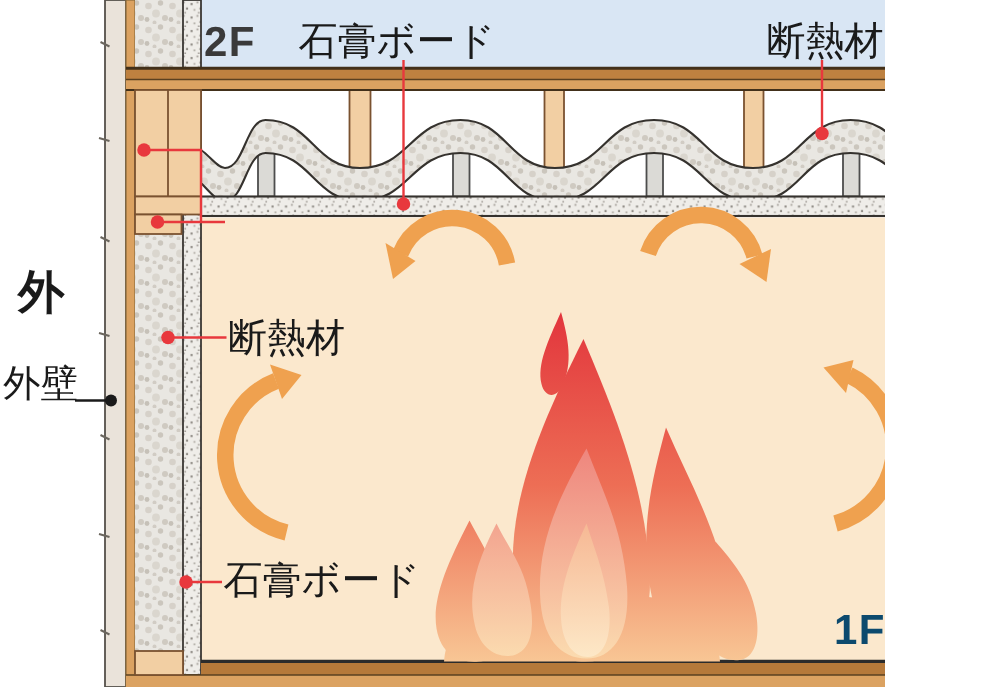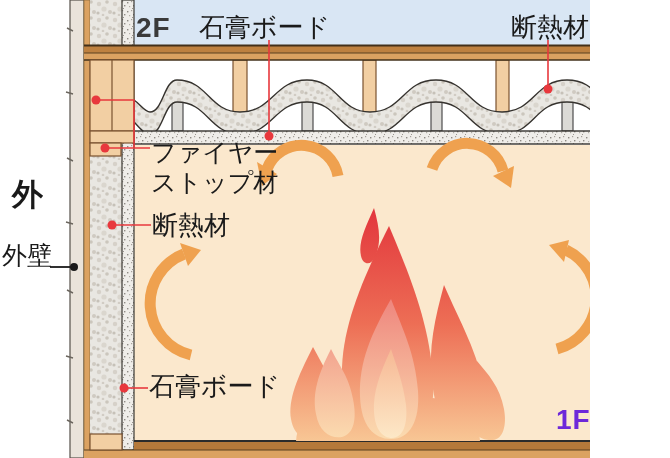--- a/index.html
+++ b/index.html
@@ -2,21 +2,21 @@
 <html style="--floor2-room: #D9E6F4; --floor1-room: #FBE8CD; --arrow-orange: #EFA14F; --leader-red: #E8383D; --wood-light: #F2CFA3; --wood-mid: #DBA261; --wood-dark: #BE8140; --wood-outline: #7A5230; --insulation-base: #E9E7E2; --gypsum-base: #EFEDE9; --exterior-wall: #EAE3DA; --flame-red: #E2343C; --flame-peach: #F8C795; --flame-inner: #EE837C; --flame-core: #FBDCB0; --text-dark: #1A1A1A;"><head>
 <meta charset="utf-8">
 <style>
   html,body{margin:0;padding:0;background:#fff;}
   .stage{position:relative;width:590px;height:458px;background:#fff;overflow:hidden;
          font-family:"Liberation Sans","DejaVu Sans",sans-serif;}
   .stage svg{position:absolute;left:0;top:0;}
   .lbl{position:absolute;color:var(--text-dark);white-space:nowrap;z-index:2;
        font-family:"Liberation Sans","DejaVu Sans",sans-serif;}
   .lbl-2f{left:136px;top:12px;font-size:28px;font-weight:bold;color:#3a3a3a;letter-spacing:1px;}
-  .lbl-1f{left:556px;top:404px;font-size:28px;font-weight:bold;color:#6d28d9;letter-spacing:1px;}
+  .lbl-1f{left:556px;top:404px;font-size:28px;font-weight:bold;color:#0c4a6e;letter-spacing:1px;}
   .lbl-gypsum-top{left:199px;top:10px;font-size:26px;}
   .lbl-insul-top{left:511px;top:10px;font-size:26px;}
   .lbl-soto{left:12px;top:174px;font-size:31px;font-weight:bold;}
   .lbl-gaiheki{left:2px;top:239px;font-size:25px;}
   .lbl-firestop{left:151px;top:137px;font-size:25px;line-height:30px;}
   .lbl-insul-wall{left:152px;top:208px;font-size:26px;}
   .lbl-gypsum-wall{left:149px;top:369px;font-size:26px;}
 </style>
 </head>
 <body>
@@ -191,21 +191,17 @@
       <circle cx="74" cy="267" r="4" fill="#1A1A1A"></circle>
     </g>
   </g>
 </svg>
 
 <div class="lbl lbl-2f">2F</div>
 <div class="lbl lbl-gypsum-top">石膏ボード</div>
 <div class="lbl lbl-insul-top">断熱材</div>
 <div class="lbl lbl-soto">外</div>
 <div class="lbl lbl-gaiheki">外壁</div>
-<div class="lbl lbl-firestop">
-  <div>ファイヤー</div>
-  <div>ストップ材</div>
-</div>
 <div class="lbl lbl-insul-wall">断熱材</div>
 <div class="lbl lbl-gypsum-wall">石膏ボード</div>
 <div class="lbl lbl-1f">1F</div>
 
 </div>
 
 </body></html>

